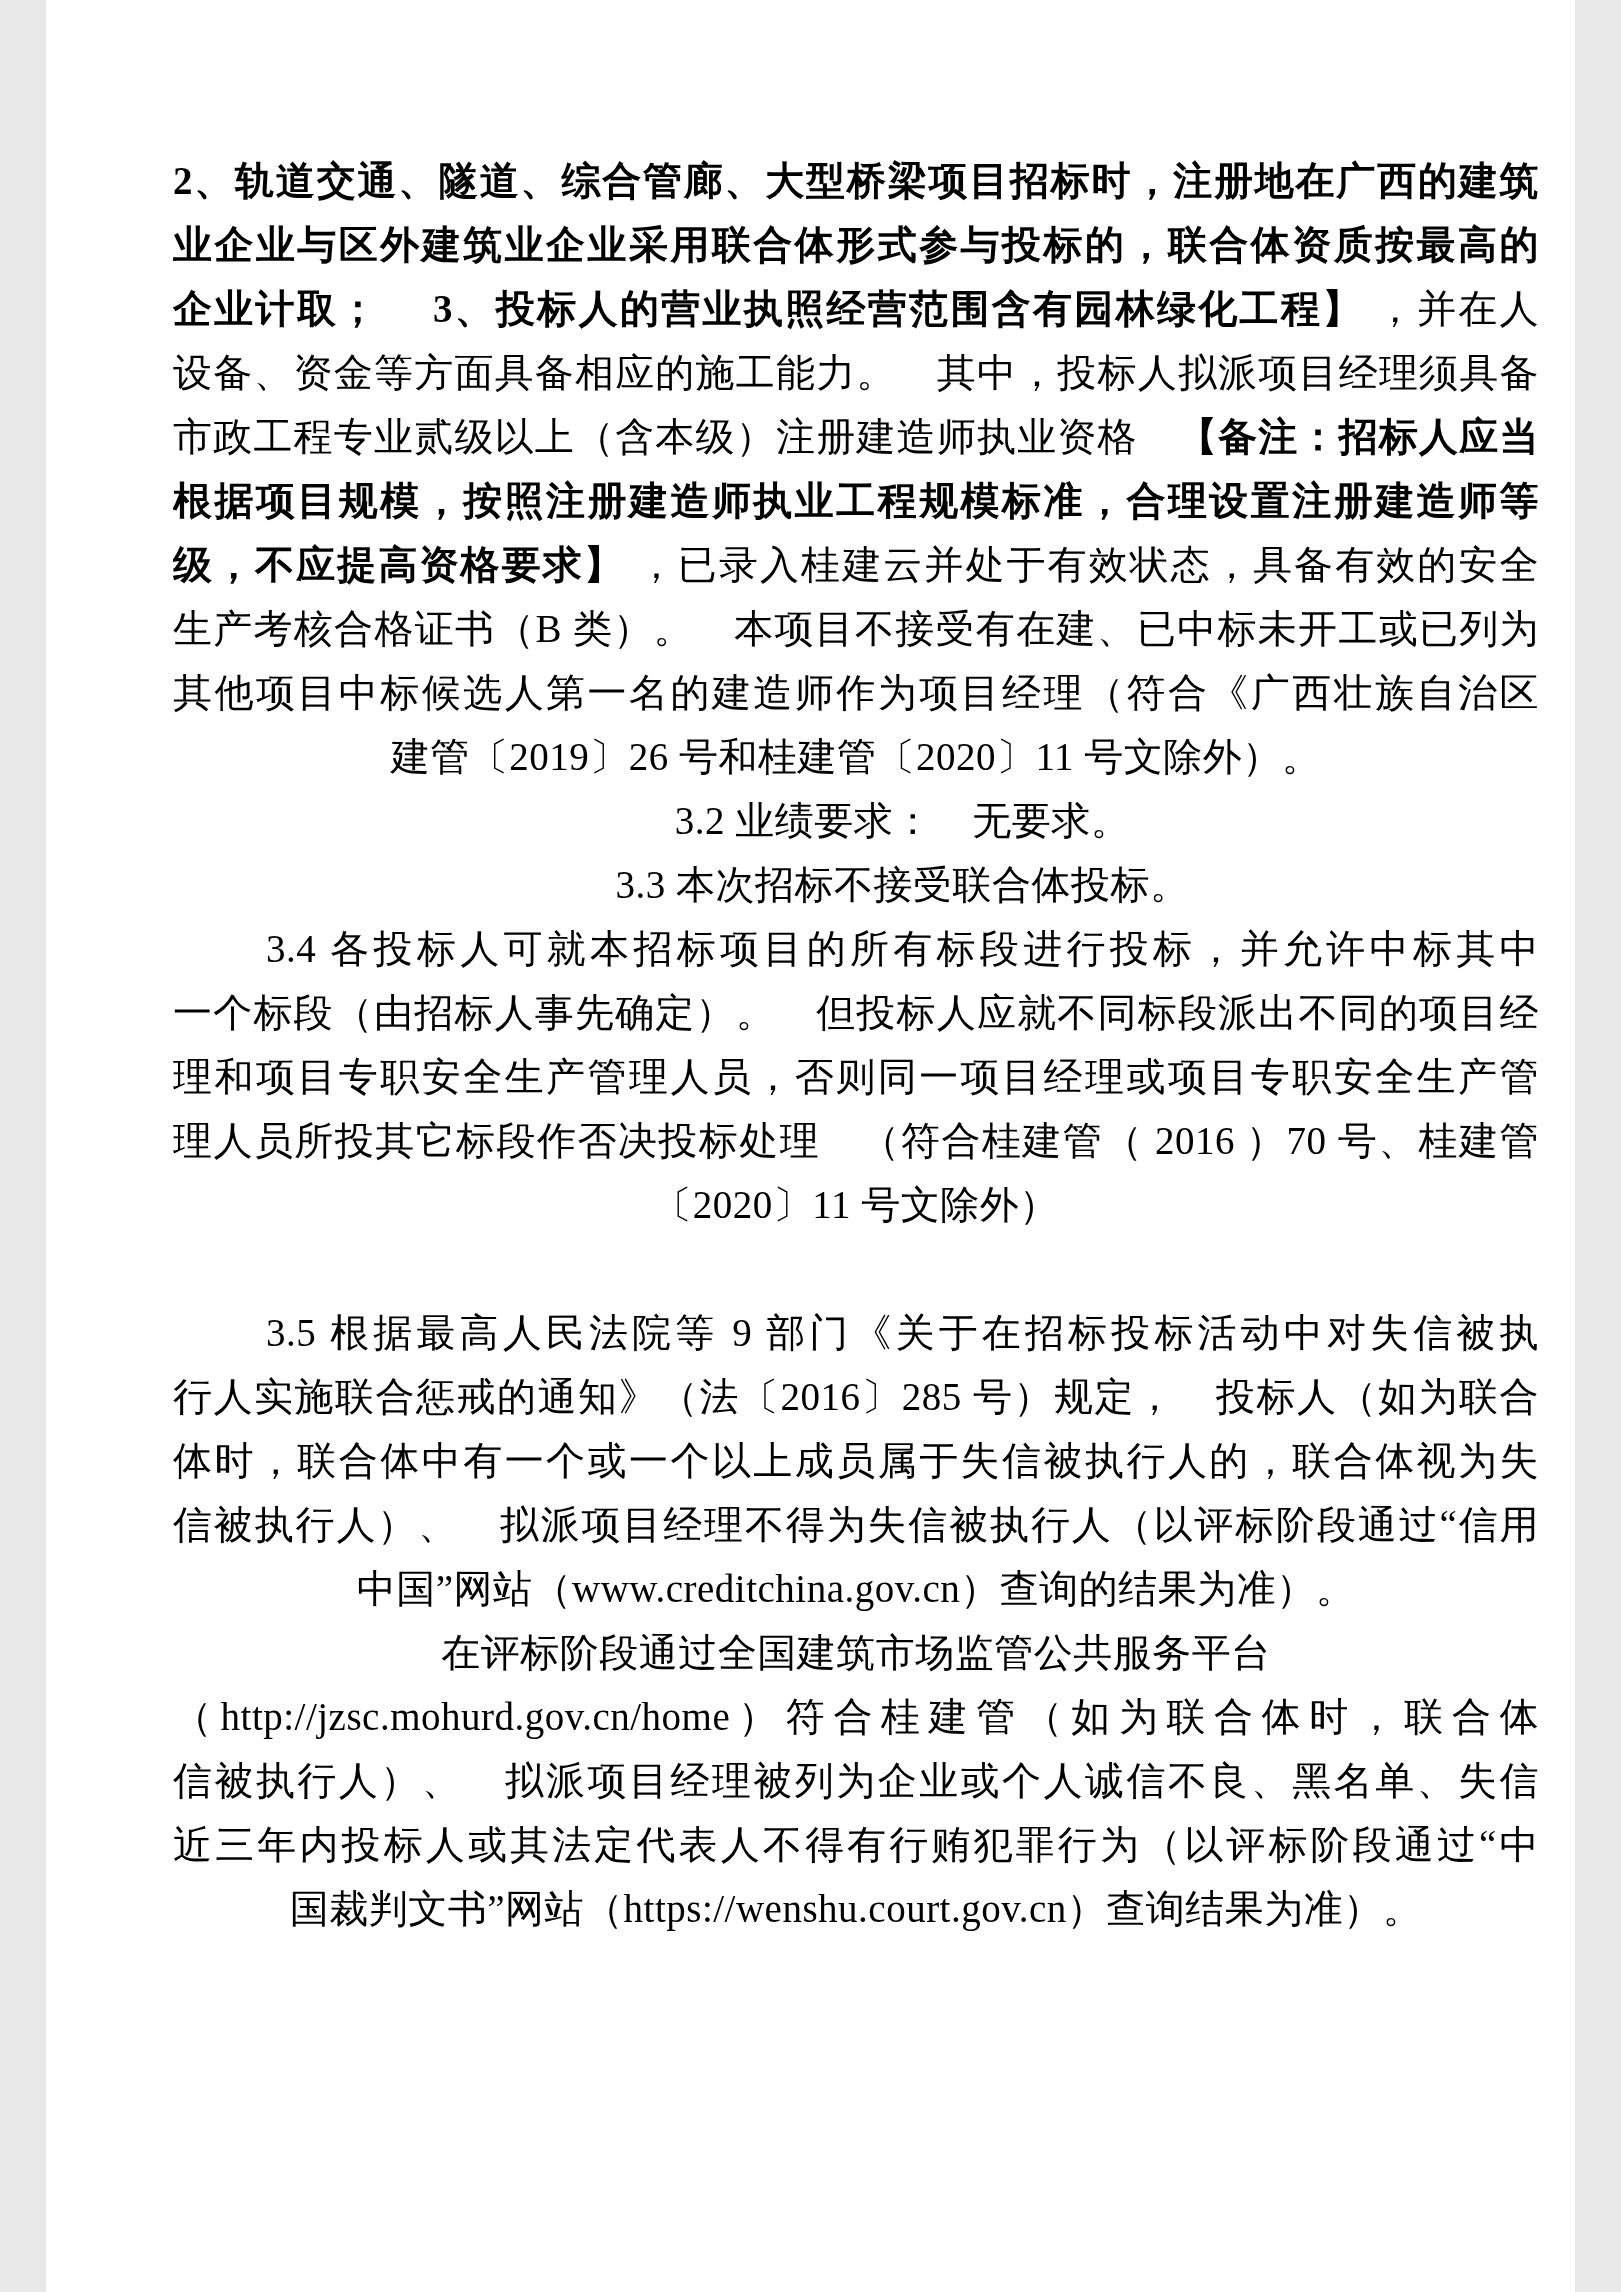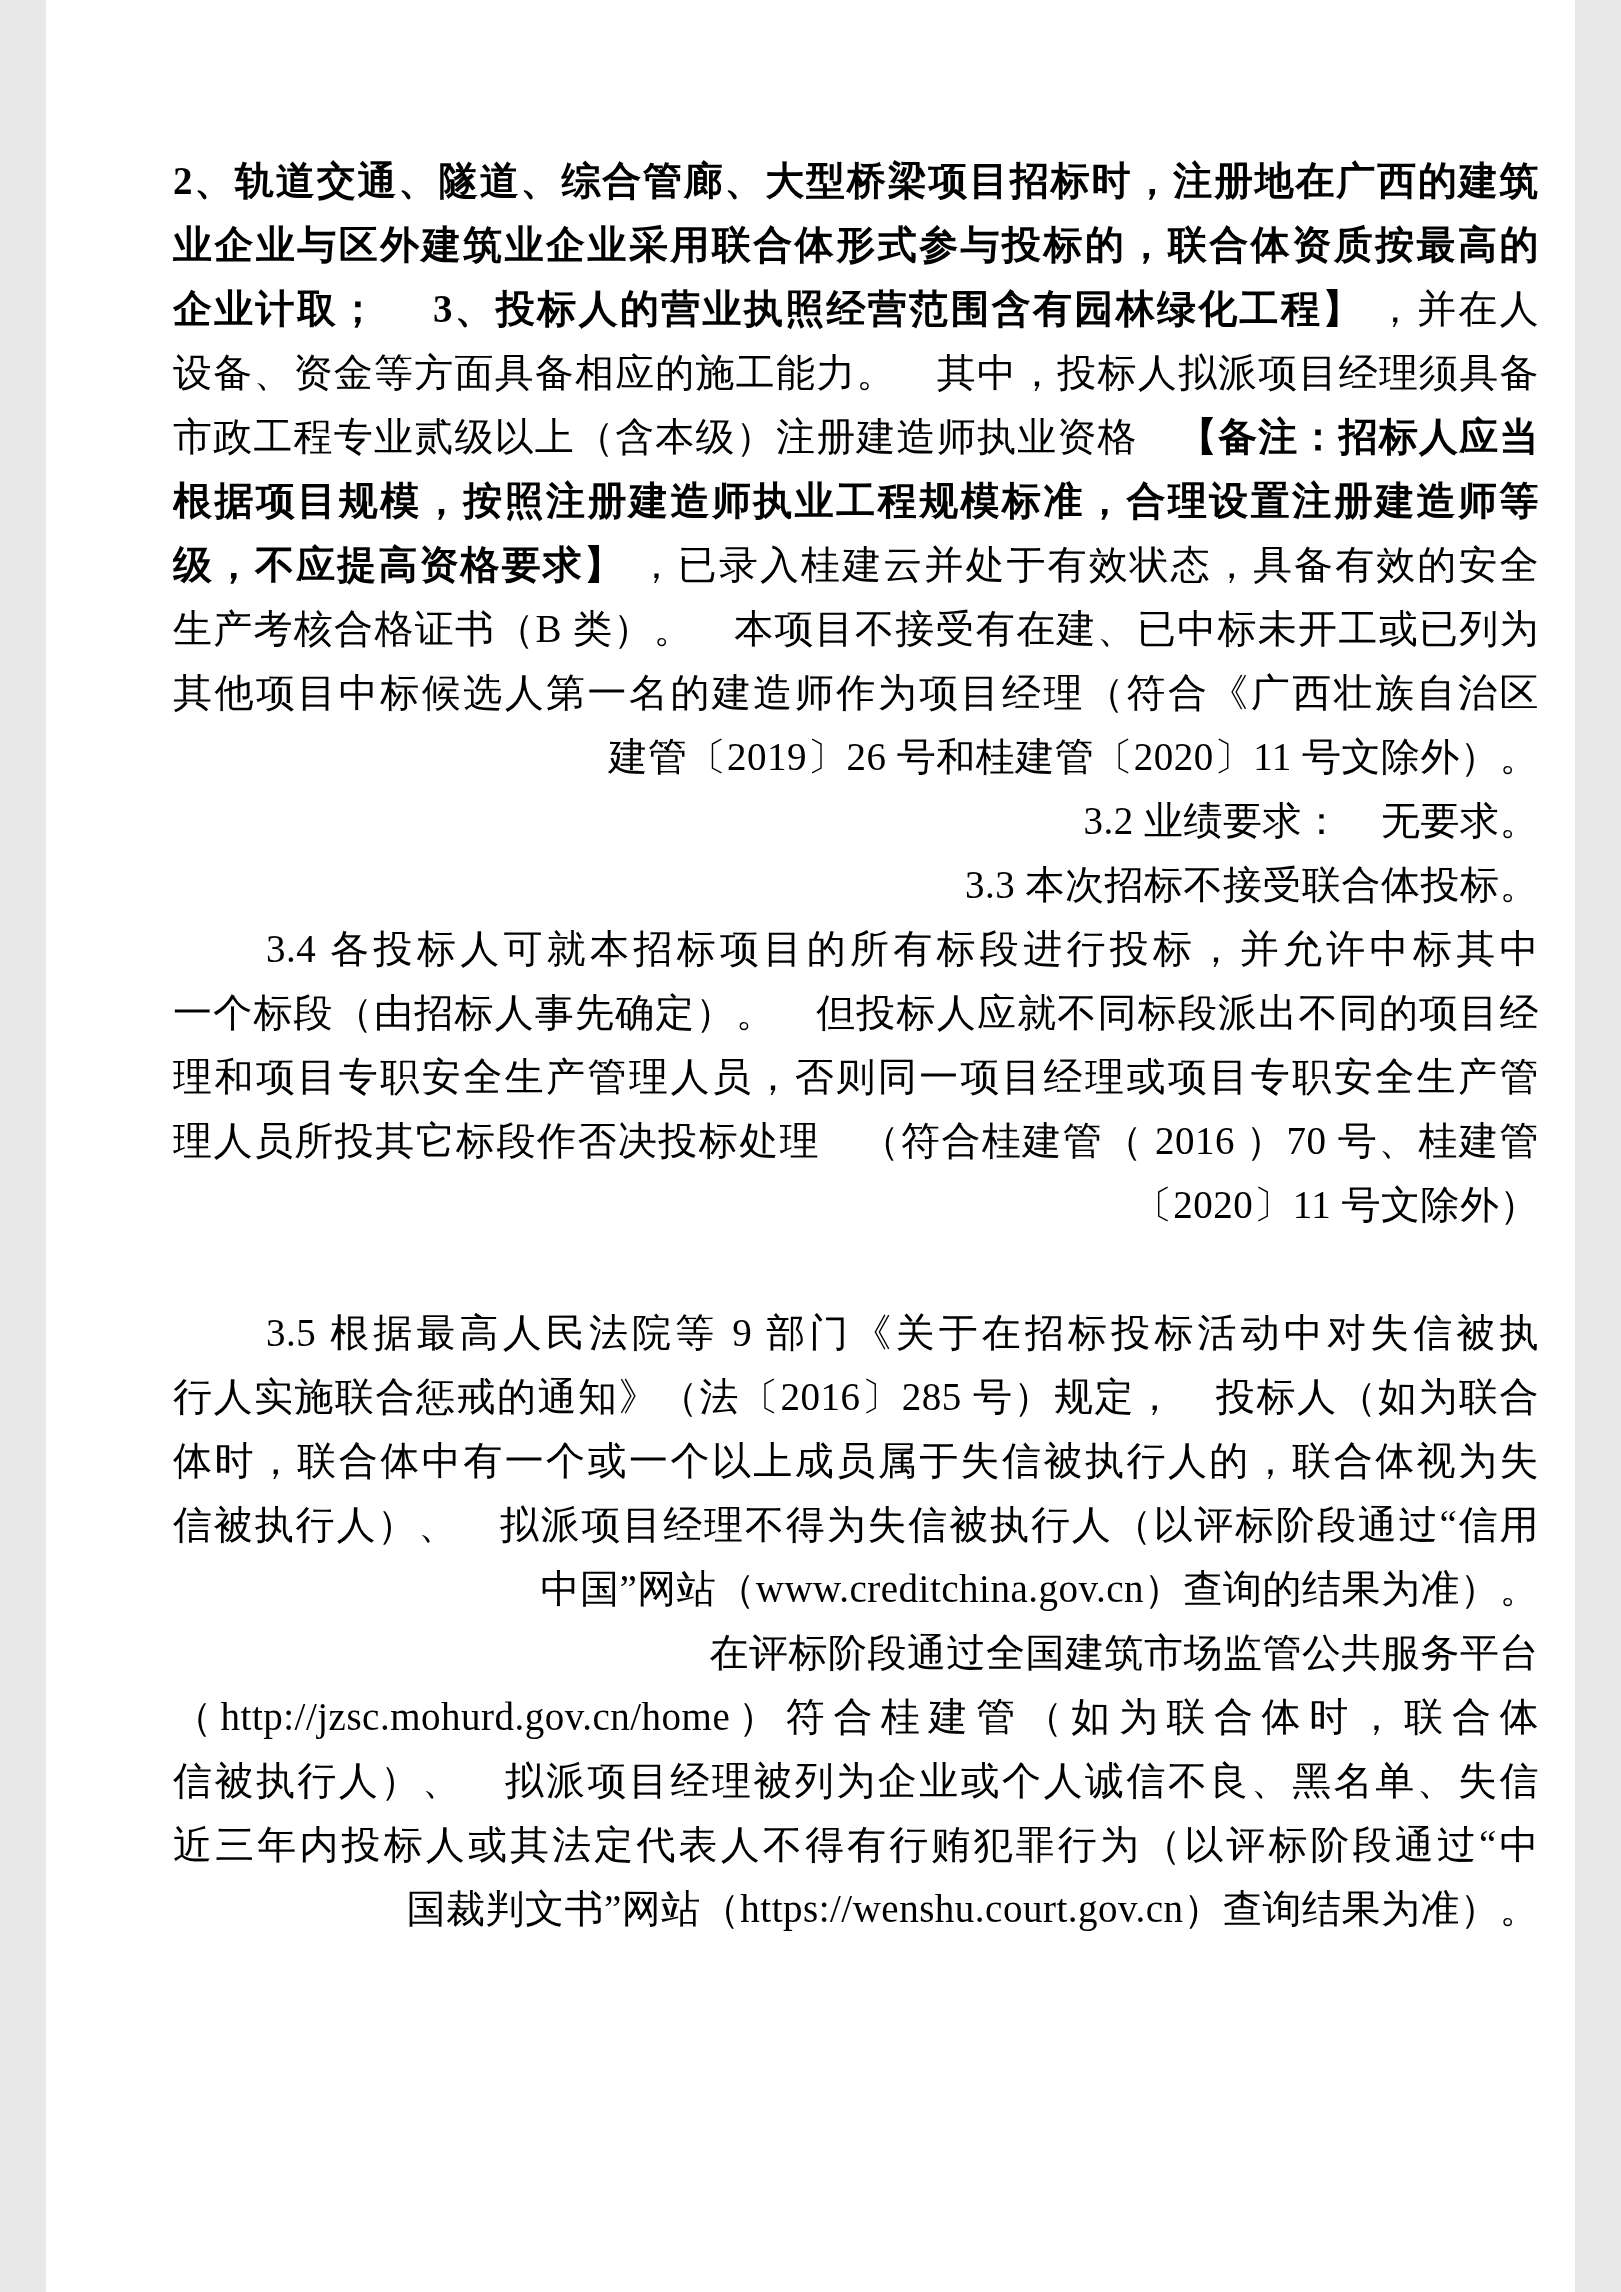--- a/index.html
+++ b/index.html
@@ -25,21 +25,21 @@
     font-size: 39px;
     line-height: 64px;
     height: 64px;
     color: #000000;
     text-align: justify;
     text-align-last: justify;
     letter-spacing: 0.5px;
     overflow: hidden;
   }
   .line.nofill {
-    text-align: right;
+    text-align: center;
     text-align-last: auto;
   }
   .line.indent {
     text-indent: 93px;
   }
   .line.blank {  }
   .seg { font-weight: normal; }
   .seg.bold { font-weight: 700; }
 </style>
 </head>

